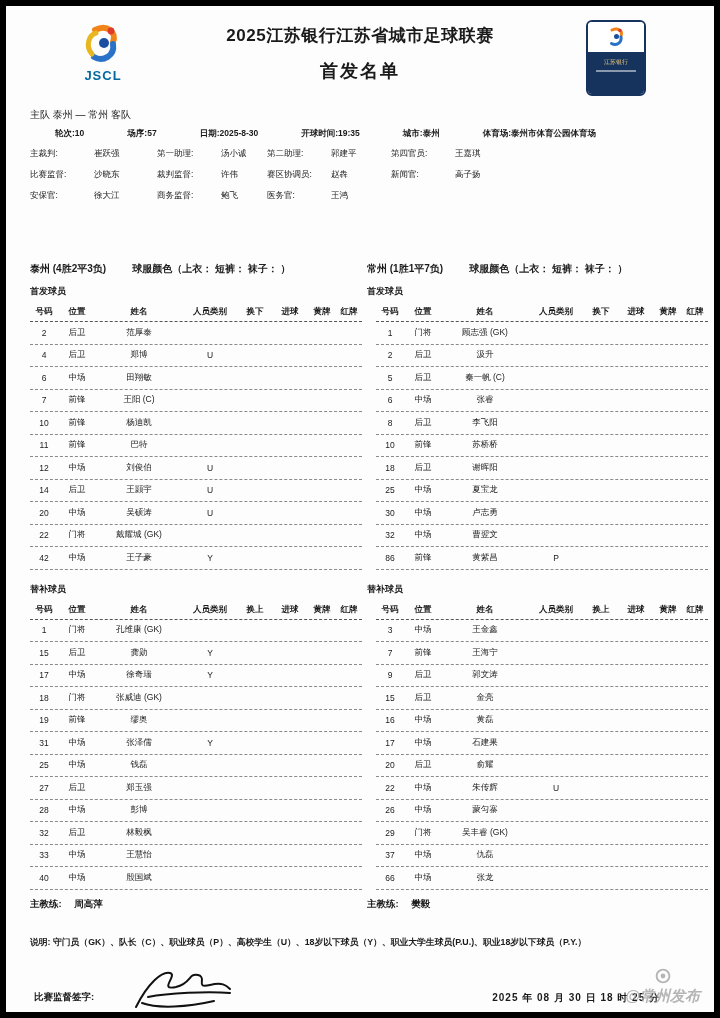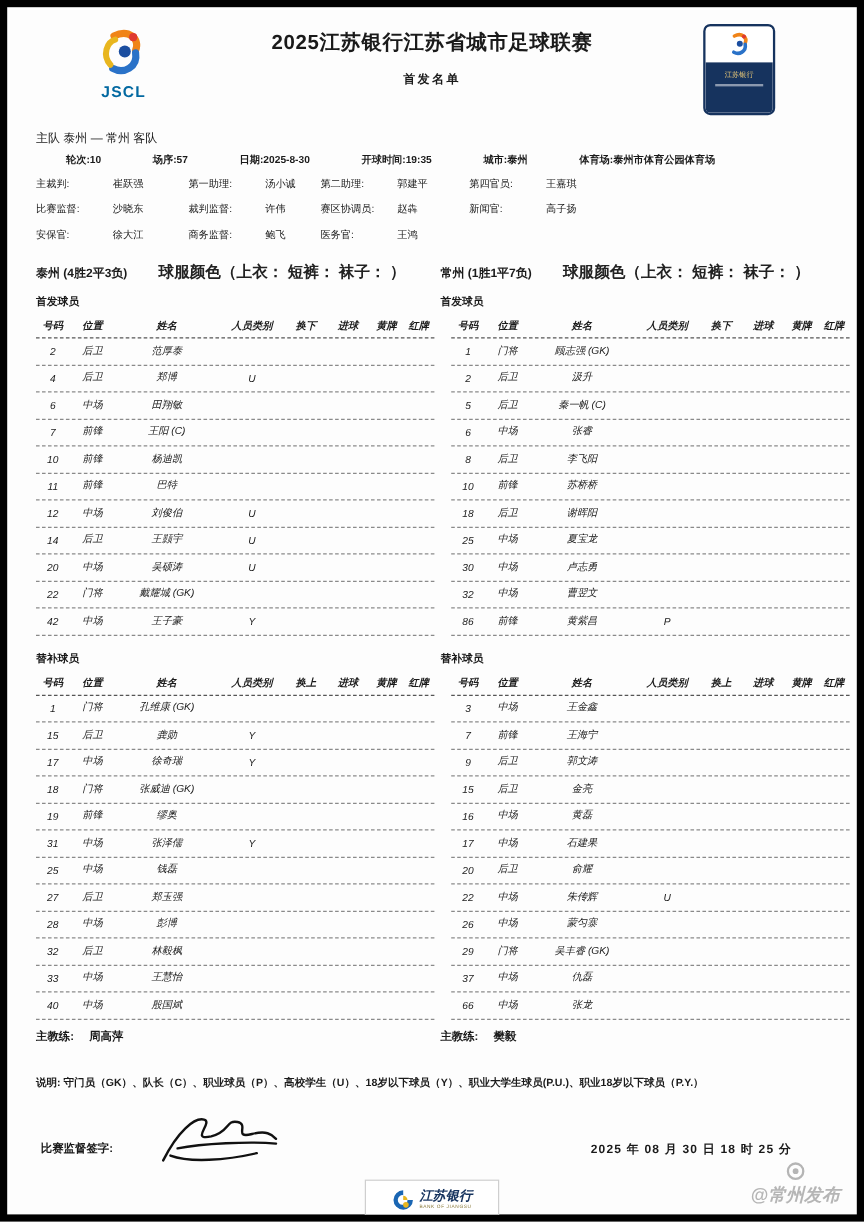--- a/index.html
+++ b/index.html
@@ -5,41 +5,41 @@
   html,body{margin:0;padding:0;}
   body{width:720px;height:1018px;background:#000;font-family:"Liberation Sans",sans-serif;overflow:hidden;}
   .page{position:relative;width:708px;height:1006px;margin:6px;background:#fdfdfd;color:#1a1a1a;overflow:hidden;}
   .inner{padding:6px 24px 0 24px;position:relative;}
   
   .hdr{position:relative;height:92px;}
   .jscl{position:absolute;left:38px;top:10px;width:70px;text-align:center;}
   .jscl-word{font-size:13px;font-weight:bold;color:#0369a1;letter-spacing:1px;margin-top:-2px;}
   .titlewrap{text-align:center;padding-top:12px;}
   .title{font-size:17px;font-weight:bold;letter-spacing:.5px;}
-  .subtitle{font-size:10px;font-weight:bold;margin-top:12px;letter-spacing:2px;}
+  .subtitle{font-size:18px;font-weight:bold;margin-top:12px;letter-spacing:2px;}
   .badge{position:absolute;right:44px;top:8px;width:56px;height:72px;border:2px solid #16335e;border-radius:6px;overflow:hidden;background:#fff;}
   .badge-top{height:30px;display:flex;align-items:center;justify-content:center;background:#fff;}
   .badge-bot{height:42px;background:#16335e;color:#e8c877;font-size:6px;text-align:center;padding-top:6px;box-sizing:border-box;font-family:"Liberation Serif",serif;}
   .badge-bot .bline{height:2px;background:rgba(255,255,255,.5);margin:3px 8px 0 8px;}
   
   .matchline{font-size:10px;font-weight:normal;margin:4px 0 6px 0;}
   .inforow{display:flex;font-size:8.5px;font-weight:600;gap:0;margin-bottom:8px;}
   .inforow .cell{display:flex;margin-right:18px;white-space:nowrap;padding-left:25px;}
   .inforow .cell:last-child{margin-right:0;}
   .offgrid{display:grid;grid-template-columns:127px 110px 124px 1fr;font-size:8.5px;row-gap:9px;margin-bottom:10px;}
   .offcell{display:flex;white-space:nowrap;}
   .offcell .lab{width:64px;}
   
   .twocol{display:grid;grid-template-columns:1fr 1fr;column-gap:14px;}
   .teamline{display:flex;align-items:baseline;margin:6px 0 2px 0;}
   .tname{font-size:10px;font-weight:bold;margin-right:26px;white-space:nowrap;}
-  .kit{font-size:13px;font-weight:600;color:#222;white-space:nowrap;}
+  .kit{font-size:10px;font-weight:600;color:#222;white-space:nowrap;margin-top:44px;}
   .seclab{font-size:9px;font-weight:bold;margin:7px 0 5px 0;}
   .ptable{width:100%;}
-  .prow{display:grid;grid-template-columns:28px 38px 86px 56px 34px 36px 28px 26px;align-items:center;height:21.5px;border-bottom:1px dashed #8a8a8a;font-size:8.5px;font-style:italic;}
+  .prow{display:grid;grid-template-columns:28px 38px 86px 56px 34px 36px 28px 26px;align-items:center;height:21.5px;border-bottom:1px dashed #8a8a8a;font-size:8.5px;}
   .prow span{text-align:center;white-space:nowrap;overflow:visible;}
   .prow.phead{font-weight:bold;border-bottom:1px dashed #555;height:18px;}
   .coach{font-size:9.5px;font-weight:bold;margin-top:8px;white-space:nowrap;}
   .coach .cname{margin-left:10px;}
   
   .notes{font-size:8.8px;font-weight:bold;margin-top:26px;}
   .sigrow{position:relative;height:58px;margin-top:14px;}
   .siglab{position:absolute;left:4px;top:28px;font-size:9.5px;font-weight:bold;}
   .sig{position:absolute;left:88px;top:0px;}
   .dt{position:absolute;right:30px;top:28px;font-size:10px;font-weight:bold;letter-spacing:1px;}

